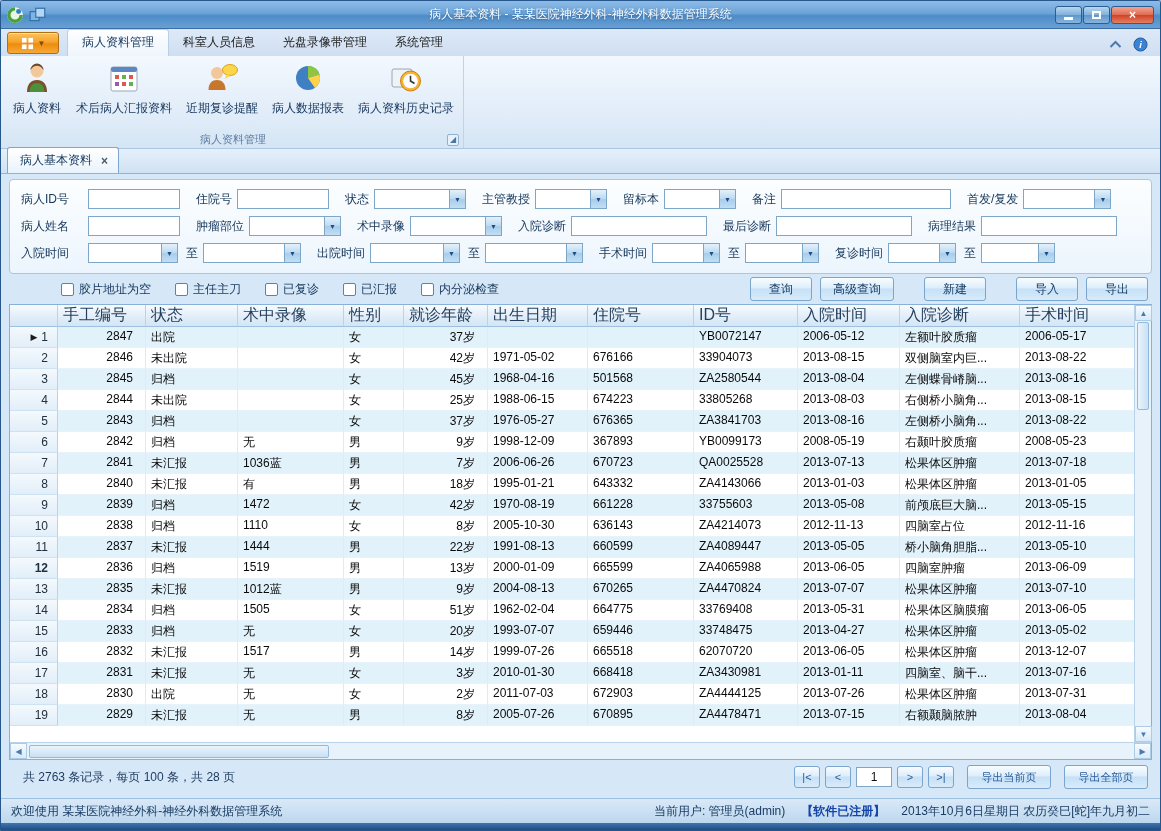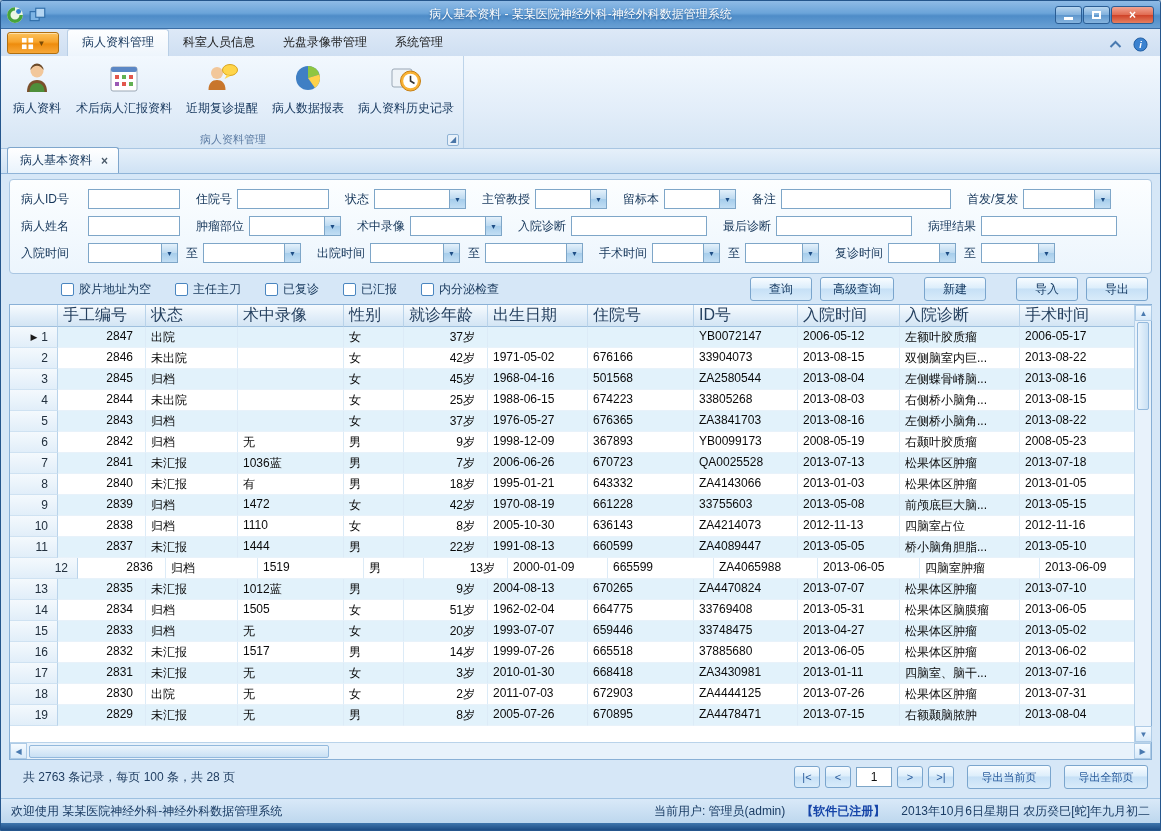--- a/index.html
+++ b/index.html
@@ -556,21 +556,21 @@
                 <div class="gc" style="width: 60px;">男</div>
                 <div class="gc num" style="width: 84px;">22岁</div>
                 <div class="gc" style="width: 100px;">1991-08-13</div>
                 <div class="gc" style="width: 106px;">660599</div>
                 <div class="gc" style="width: 104px;">ZA4089447</div>
                 <div class="gc" style="width: 102px;">2013-05-05</div>
                 <div class="gc" style="width: 120px;">桥小脑角胆脂...</div>
                 <div class="gc" style="width: 116px;">2013-05-10</div>
               </div>
               <div class="grow">
-                <div class="gc ind" style="width: 68px;">
+                <div class="gc ind" style="width: 48px; font-weight: bold;">
                   <span class="rownum">12</span>
                 </div>
                 <div class="gc num" style="width: 88px;">2836</div>
                 <div class="gc" style="width: 92px;">归档</div>
                 <div class="gc" style="width: 106px;">1519</div>
                 <div class="gc" style="width: 60px;">男</div>
                 <div class="gc num" style="width: 84px;">13岁</div>
                 <div class="gc" style="width: 100px;">2000-01-09</div>
                 <div class="gc" style="width: 106px;">665599</div>
                 <div class="gc" style="width: 104px;">ZA4065988</div>
@@ -630,24 +630,24 @@
                 <div class="gc ind" style="width: 48px;">
                   <span class="rownum">16</span>
                 </div>
                 <div class="gc num" style="width: 88px;">2832</div>
                 <div class="gc" style="width: 92px;">未汇报</div>
                 <div class="gc" style="width: 106px;">1517</div>
                 <div class="gc" style="width: 60px;">男</div>
                 <div class="gc num" style="width: 84px;">14岁</div>
                 <div class="gc" style="width: 100px;">1999-07-26</div>
                 <div class="gc" style="width: 106px;">665518</div>
-                <div class="gc" style="width: 104px;">37885680</div>
+                <div class="gc" style="width: 104px;">62070720</div>
                 <div class="gc" style="width: 102px;">2013-06-05</div>
                 <div class="gc" style="width: 120px;">松果体区肿瘤</div>
-                <div class="gc" style="width: 116px;">2013-06-02</div>
+                <div class="gc" style="width: 116px;">2013-12-07</div>
               </div>
               <div class="grow alt">
                 <div class="gc ind" style="width: 48px;">
                   <span class="rownum">17</span>
                 </div>
                 <div class="gc num" style="width: 88px;">2831</div>
                 <div class="gc" style="width: 92px;">未汇报</div>
                 <div class="gc" style="width: 106px;">无</div>
                 <div class="gc" style="width: 60px;">女</div>
                 <div class="gc num" style="width: 84px;">3岁</div>

